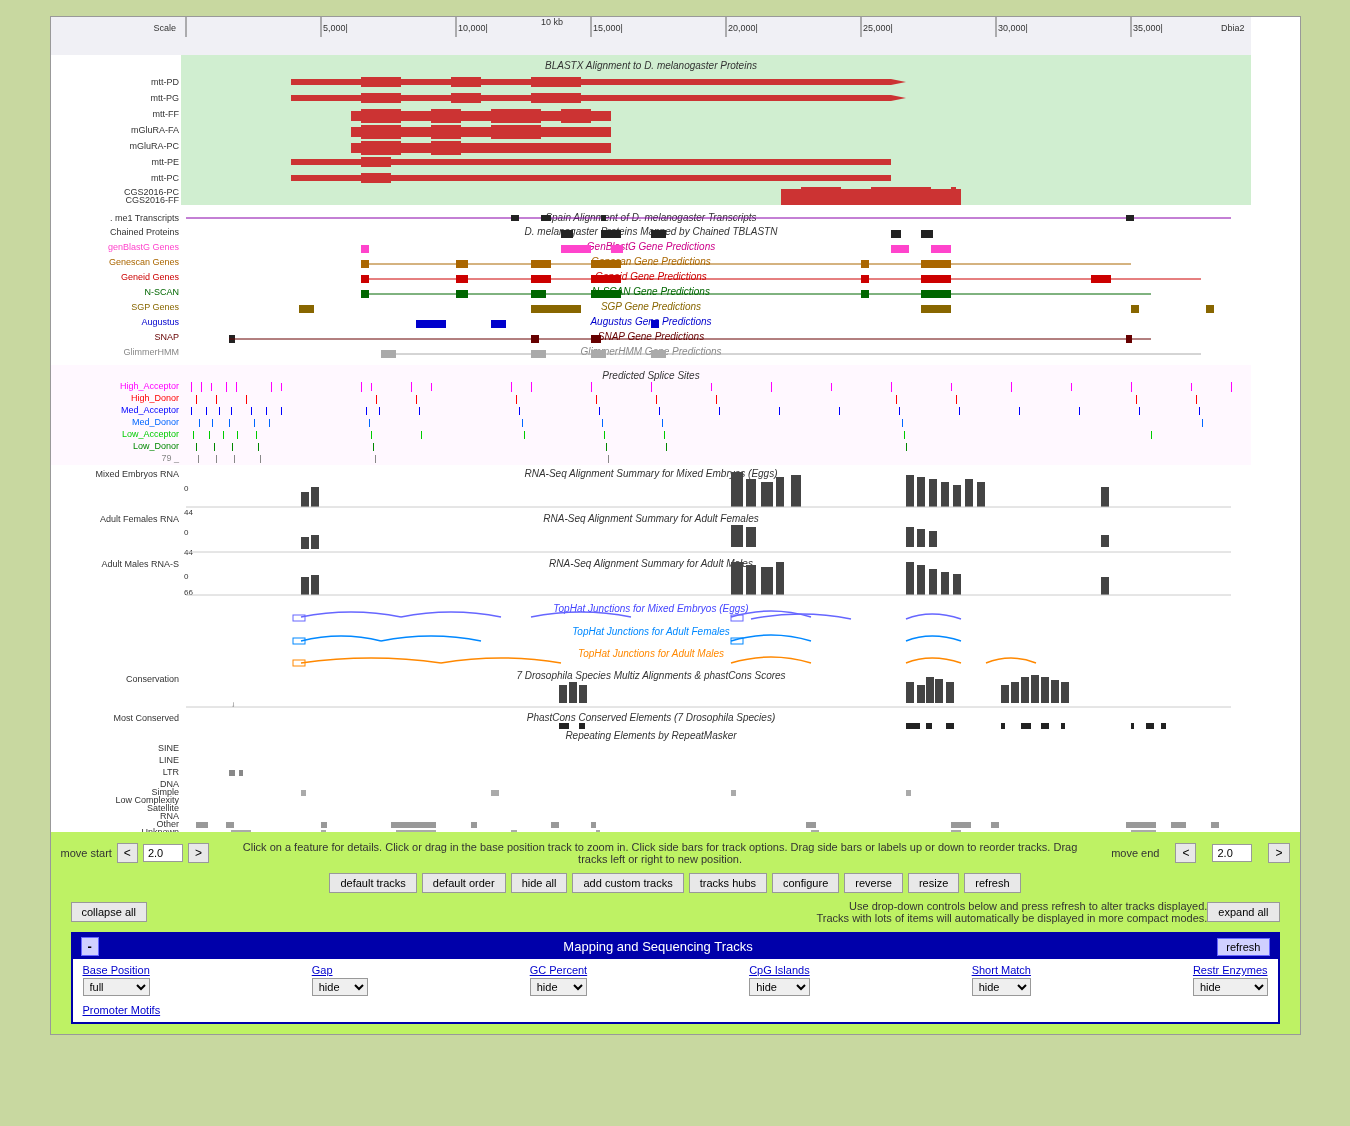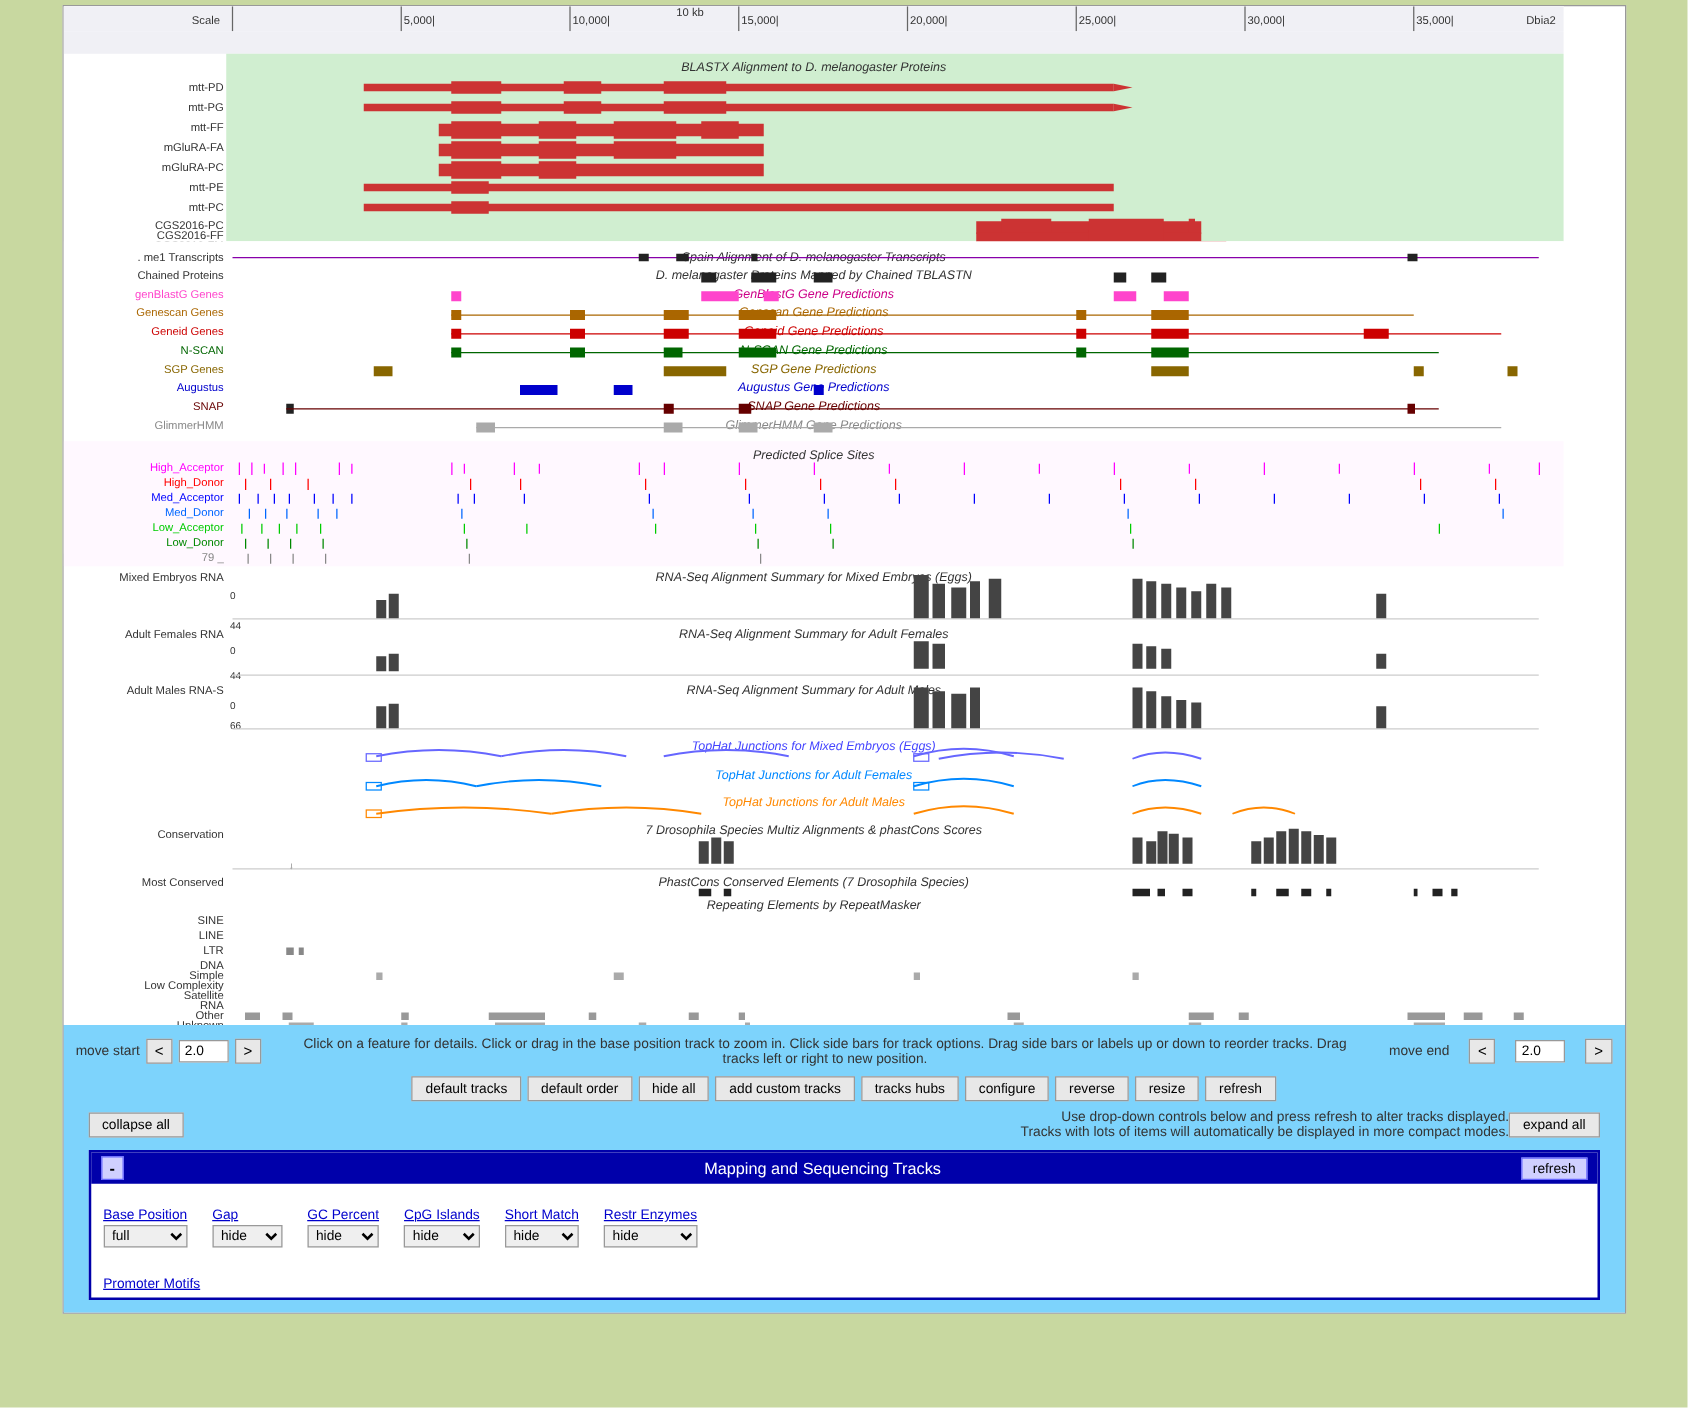--- a/index.html
+++ b/index.html
@@ -8,28 +8,28 @@
       font-size: 12px;
       background: #c8d8a0;
       width: 1350px;
       min-height: 1126px;
     }
 
     
     #genome-browser {
       background: white;
       width: 1251px;
-      margin: 4px auto;
+      margin: 16px auto;
       border: 1px solid #999;
       position: relative;
     }
 
     
     #controls-area {
-      background: #7dd3fc;
+      background: #bef264;
       padding: 5px 10px;
     }
 
     .move-row {
       display: flex;
       align-items: center;
       justify-content: space-between;
       padding: 4px 0;
     }
 
@@ -141,24 +141,25 @@
     .refresh-btn-blue {
       background: #d0d0ff;
       border: 1px solid #6666ff;
       padding: 2px 8px;
       cursor: pointer;
       font-size: 11px;
     }
 
     .track-options-row {
       display: flex;
-      padding: 19px 10px;
+      padding: 5px 10px;
       gap: 20px;
       align-items: flex-start;
       flex-wrap: wrap;
+      justify-content: space-between;
     }
 
     .track-option {
       display: flex;
       flex-direction: column;
       gap: 2px;
     }
 
     .track-option-label {
       font-size: 11px;

